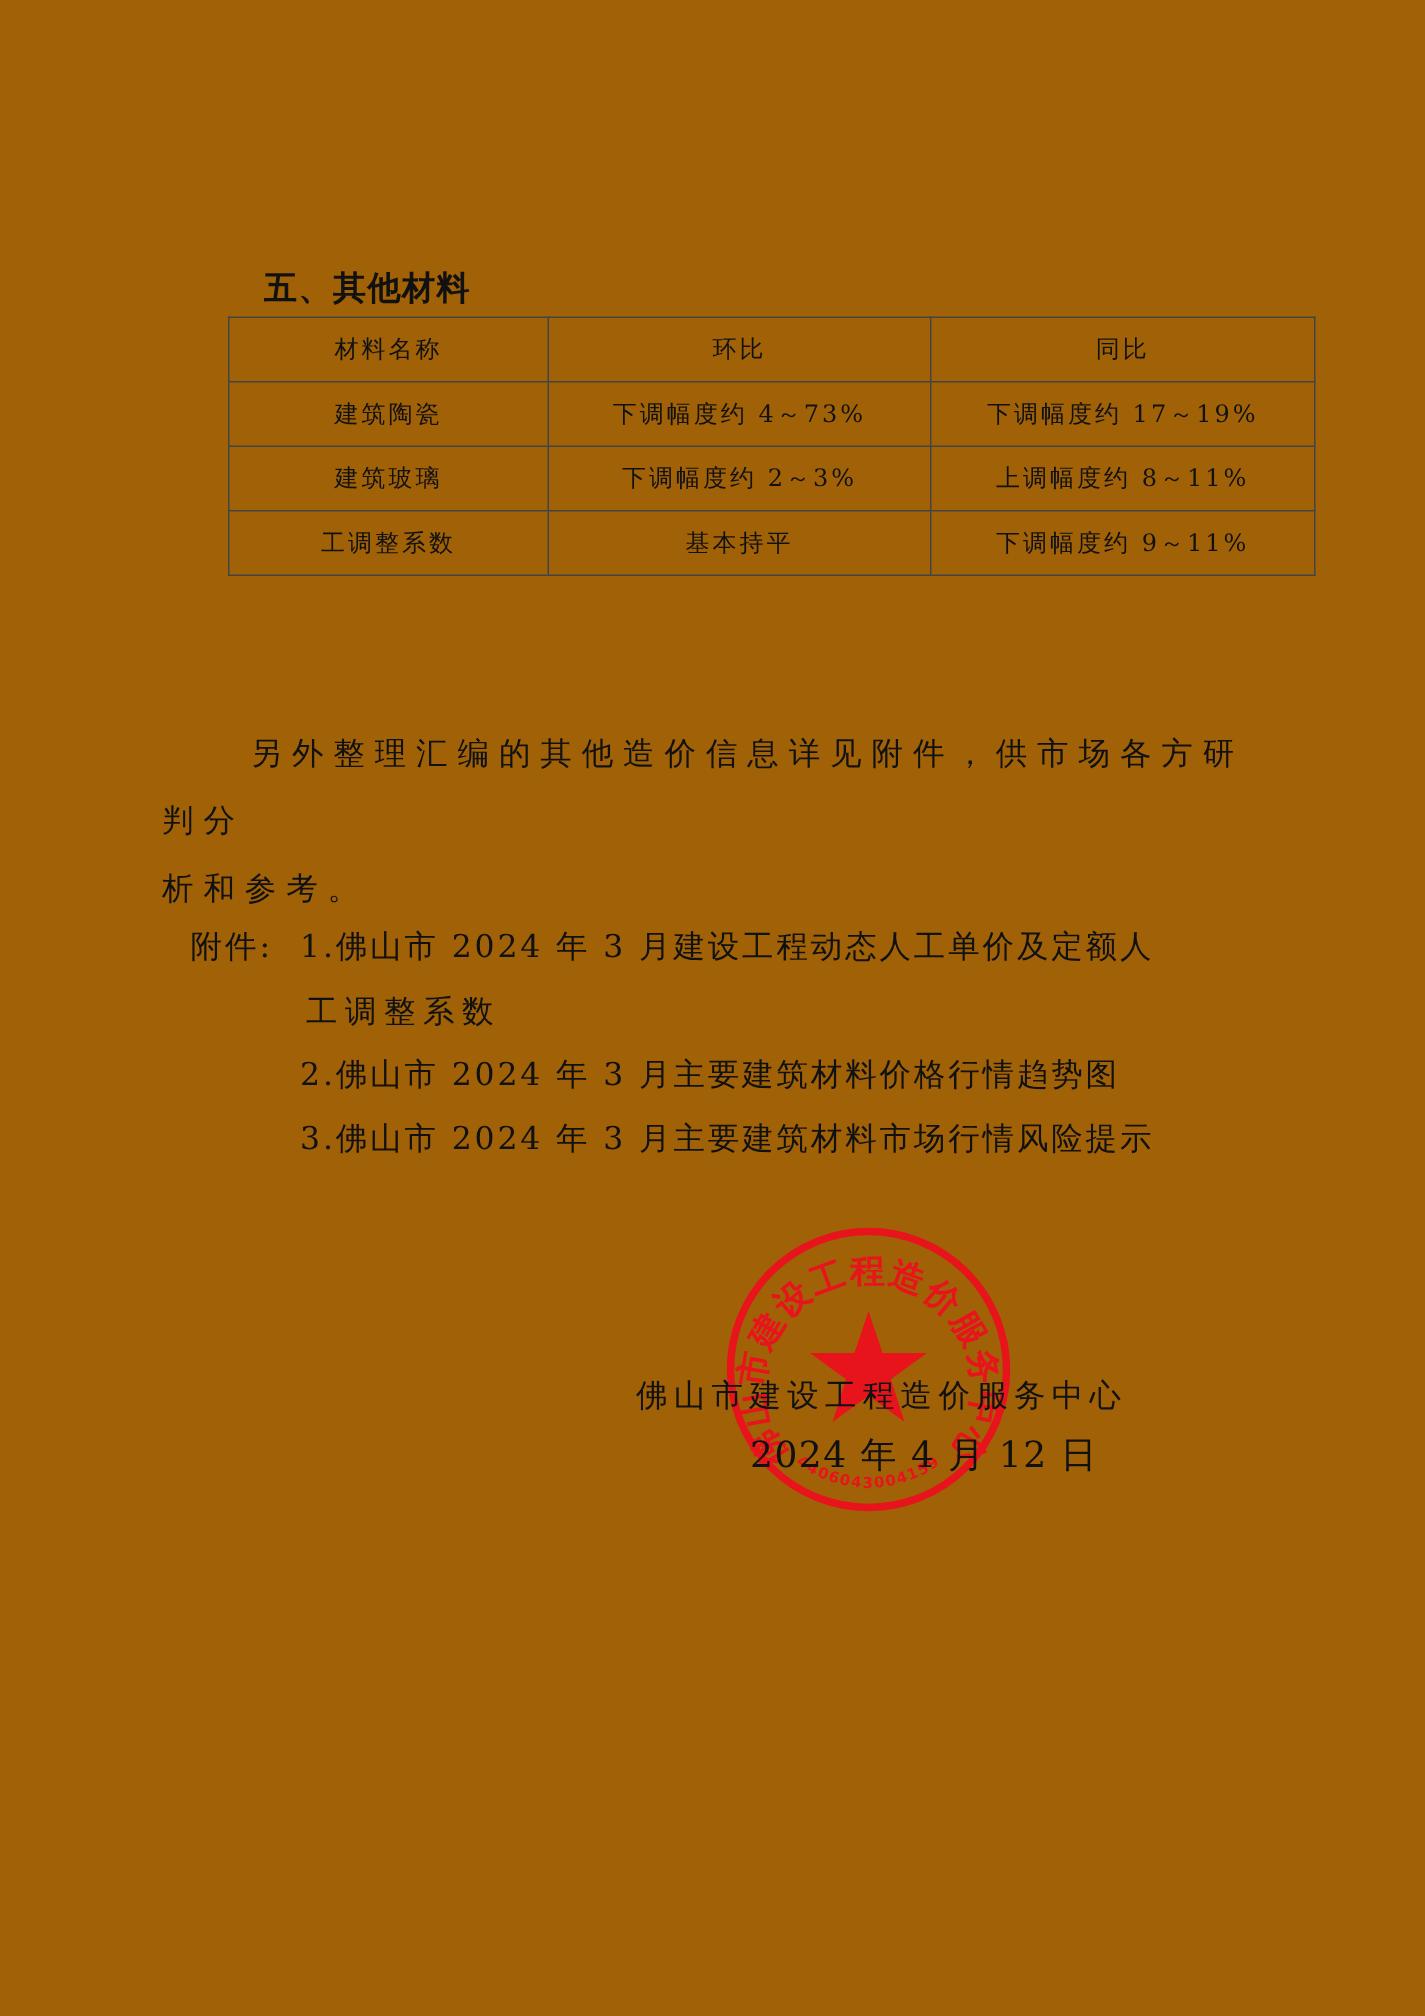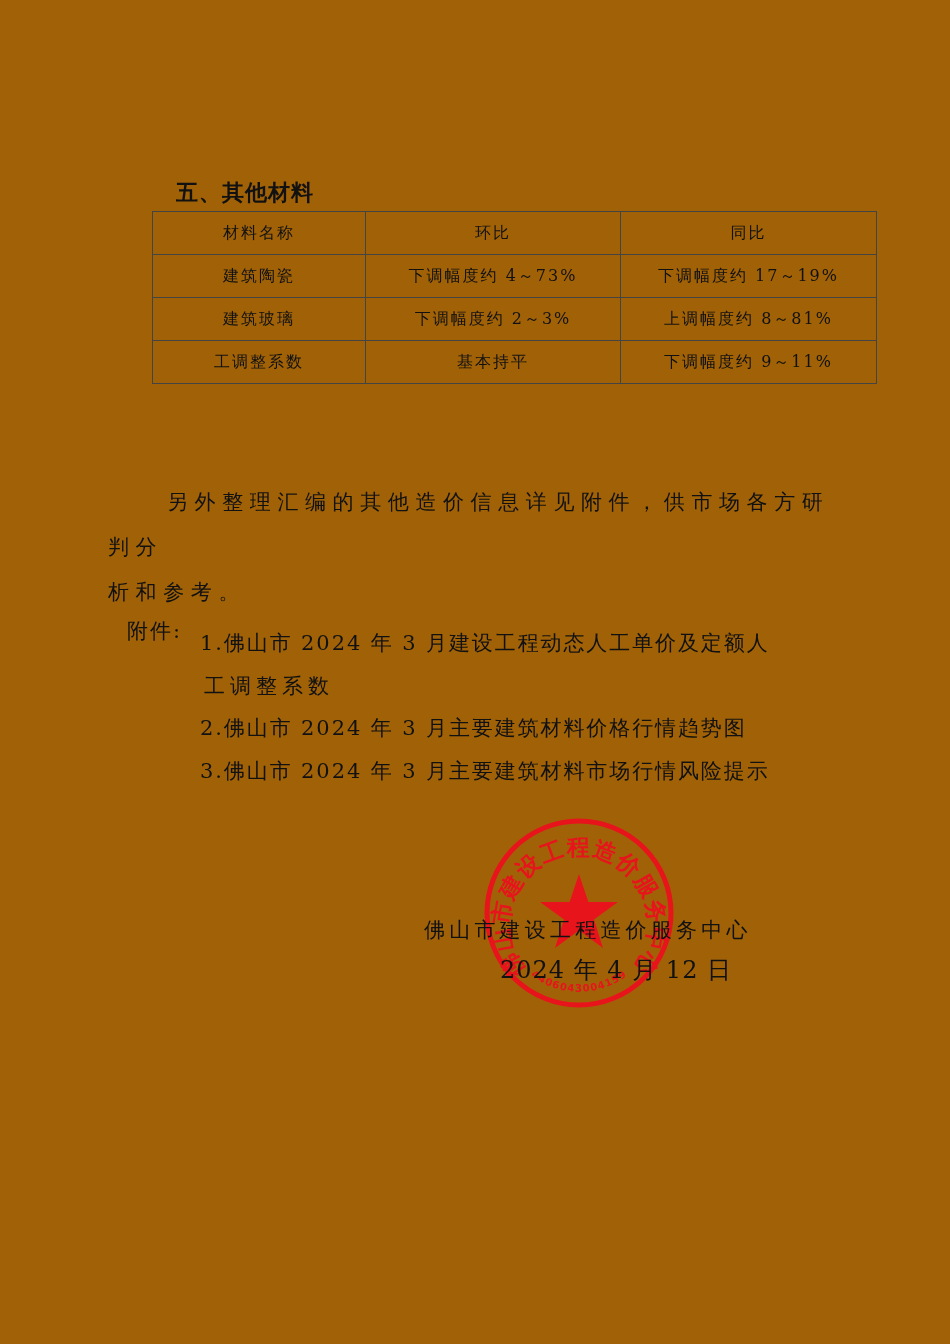--- a/index.html
+++ b/index.html
@@ -17,21 +17,21 @@
   table.materials col.c1 { width: 213px; }
   table.materials col.c2 { width: 255px; }
   table.materials col.c3 { width: 256px; }
 
   .para { position: absolute; left: 108px; top: 480px; width: 725px; font-size: 21px; line-height: 45px; letter-spacing: 6.6px; }
   .para .indent { display: inline-block; width: 59px; }
 
   .attachments { position: absolute; left: 127px; top: 610px; font-size: 21px; line-height: 42.5px; white-space: nowrap; }
   .att-row { position: relative; height: 42.5px; }
   .att-label { position: absolute; left: 0; top: 0; letter-spacing: 2px; }
-  .att-text { position: absolute; left: 73px; top: 12px; letter-spacing: 1.9px; }
+  .att-text { position: absolute; left: 73px; top: 0; letter-spacing: 1.9px; }
   .att-text.cont { left: 77px; letter-spacing: 5px; }
 
   .stamp { position: absolute; left: 483px; top: 817px; width: 192px; height: 192px; }
 
   .signature { position: absolute; left: 424px; top: 912px; font-size: 21px; letter-spacing: 4.2px; white-space: nowrap; line-height: 36px; }
   .sign-date { position: absolute; left: 500px; top: 952px; font-size: 24px; white-space: nowrap; line-height: 36px; letter-spacing: 1px; }
 </style>
 </head>
 <body>
 
@@ -52,21 +52,21 @@
       <th>同比</th>
     </tr>
     <tr>
       <td>建筑陶瓷</td>
       <td>下调幅度约 4～73%</td>
       <td>下调幅度约 17～19%</td>
     </tr>
     <tr>
       <td>建筑玻璃</td>
       <td>下调幅度约 2～3%</td>
-      <td>上调幅度约 8～81%</td>
+      <td>上调幅度约 8～11%</td>
     </tr>
     <tr>
       <td>工调整系数</td>
       <td>基本持平</td>
       <td>下调幅度约 9～11%</td>
     </tr>
   </tbody>
     </table>
 
   <div class="para">

